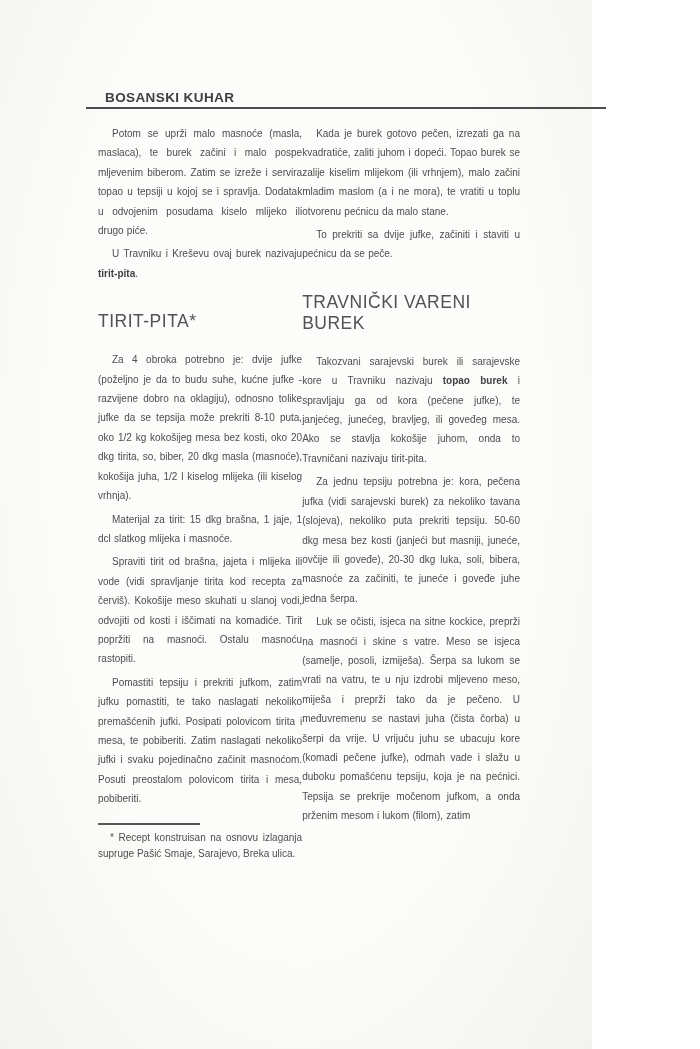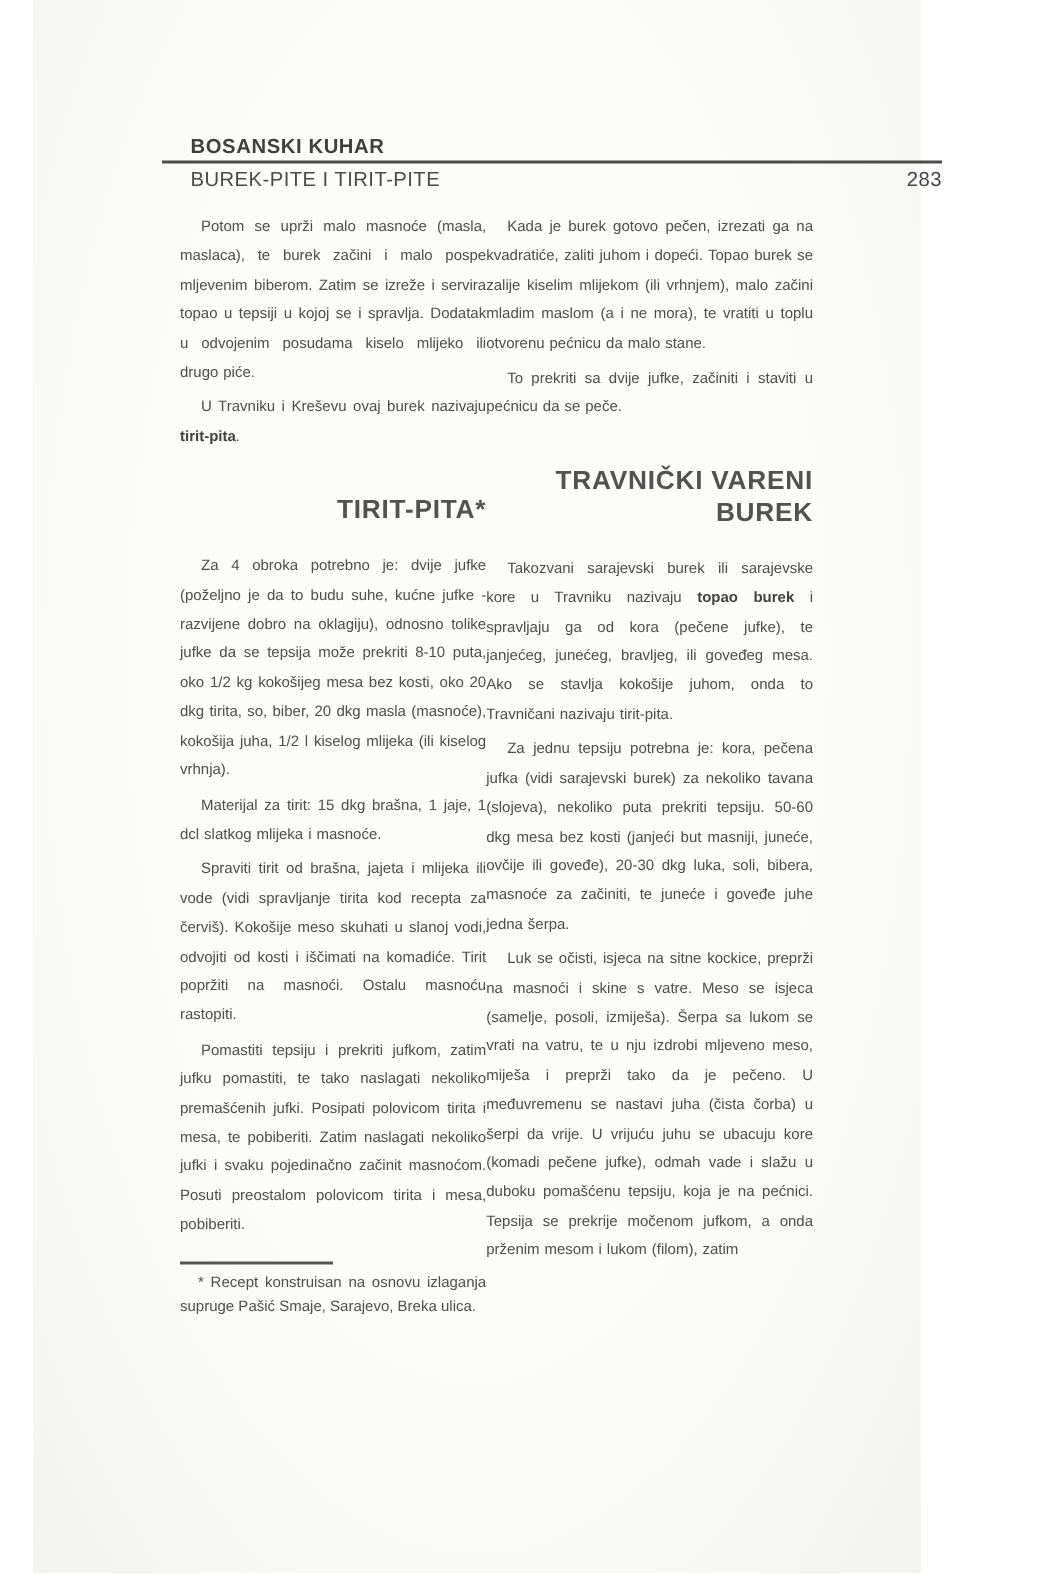--- a/index.html
+++ b/index.html
@@ -11,21 +11,20 @@
     font-family: "Liberation Sans", sans-serif;
   }
   .page {
     position: relative;
     width: 592px;
     height: 1049px;
     box-sizing: border-box;
     padding: 90px 72px 0 86px;
     background: radial-gradient(ellipse at 50% 42%, #fcfcfa 55%, #f3f3f0 100%);
     color: #4d4d4d;
-    margin-left: 22px;
   }
   
   .book-title {
     font-size: 13.5px;
     font-weight: bold;
     letter-spacing: 0.4px;
     color: #3f3f3f;
     padding-left: 19px;
     width: 520px;
     box-sizing: border-box;
@@ -61,25 +60,25 @@
     font-size: 10px;
     line-height: 19.4px;
     text-indent: 14px;
     word-spacing: 0.5px;
     color: #4d4d4d;
   }
   .body-paragraph + .body-paragraph { margin-top: 4px; }
   .body-paragraph b { color: #424242; }
   .section-heading {
     font-size: 17.5px;
-    font-weight: 700;
+    font-weight: 400;
     letter-spacing: 0.5px;
     color: #525252;
     margin: 28px 0 18px 0;
-    text-align: right;
+    text-align: left;
   }
   .footnote-rule {
     width: 102px;
     height: 2px;
     background: #575757;
     margin: 14px 0 5px 0;
   }
   .footnote {
     margin: 0;
     font-size: 10px;
@@ -88,24 +87,20 @@
     color: #4e4e4e;
   }
 </style>
 </head>
 <body>
 
 <div class="page">
   <header>
     <div class="book-title">BOSANSKI KUHAR</div>
     <div class="header-rule"></div>
-    <div class="header-row">
-      <span>BUREK-PITE I TIRIT-PITE</span>
-      <span class="page-number">283</span>
-    </div>
   </header>
 
   <main class="columns">
     <section class="col col-left" id="col-left">
         <p class="body-paragraph"><span>Potom se uprži malo masnoće (masla, maslaca), te burek začini i malo pospe mljevenim biberom. Zatim se izreže i servira topao u tepsiji u kojoj se i spravlja. Dodatak u odvojenim posudama kiselo mlijeko ili drugo piće.</span></p>
         <p class="body-paragraph"><span>U Travniku i Kreševu ovaj burek nazivaju </span><b>tirit-pita</b><span>.</span></p>
         <h2 class="section-heading">TIRIT-PITA*</h2>
         <p class="body-paragraph"><span>Za 4 obroka potrebno je: dvije jufke (poželjno je da to budu suhe, kućne jufke - razvijene dobro na oklagiju), odnosno tolike jufke da se tepsija može prekriti 8-10 puta, oko 1/2 kg kokošijeg mesa bez kosti, oko 20 dkg tirita, so, biber, 20 dkg masla (masnoće), kokošija juha, 1/2 l kiselog mlijeka (ili kiselog vrhnja).</span></p>
         <p class="body-paragraph"><span>Materijal za tirit: 15 dkg brašna, 1 jaje, 1 dcl slatkog mlijeka i masnoće.</span></p>
         <p class="body-paragraph"><span>Spraviti tirit od brašna, jajeta i mlijeka ili vode (vidi spravljanje tirita kod recepta za červiš). Kokošije meso skuhati u slanoj vodi, odvojiti od kosti i iščimati na komadiće. Tirit popržiti na masnoći. Ostalu masnoću rastopiti.</span></p>

